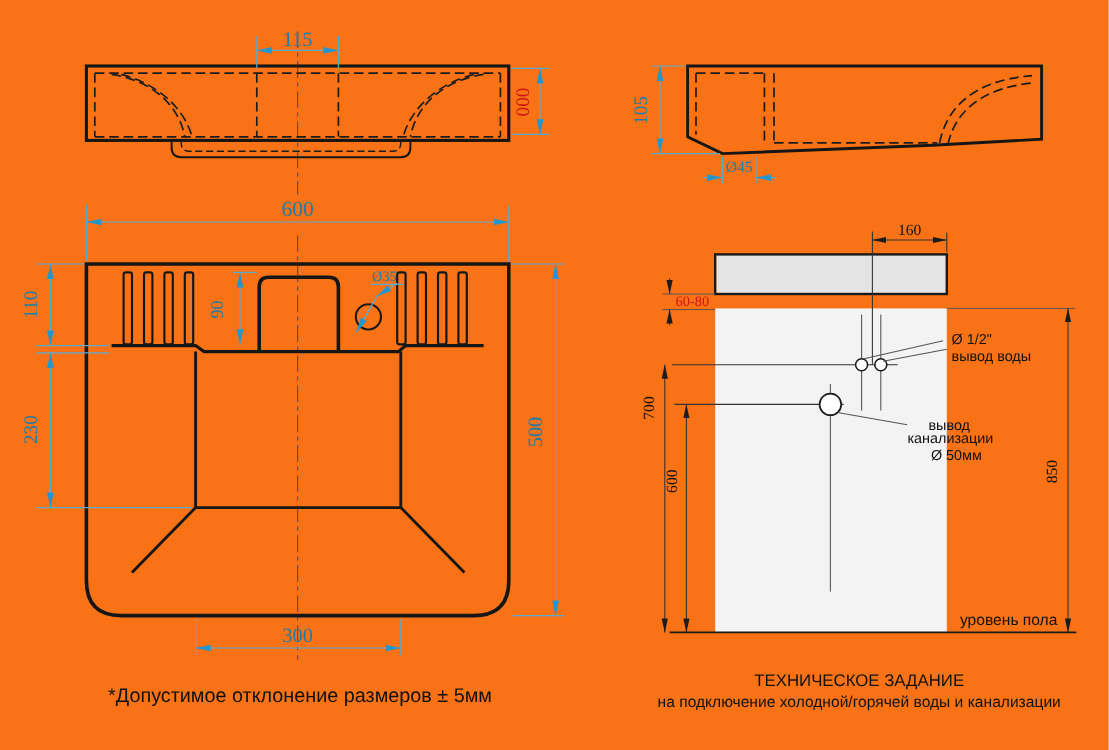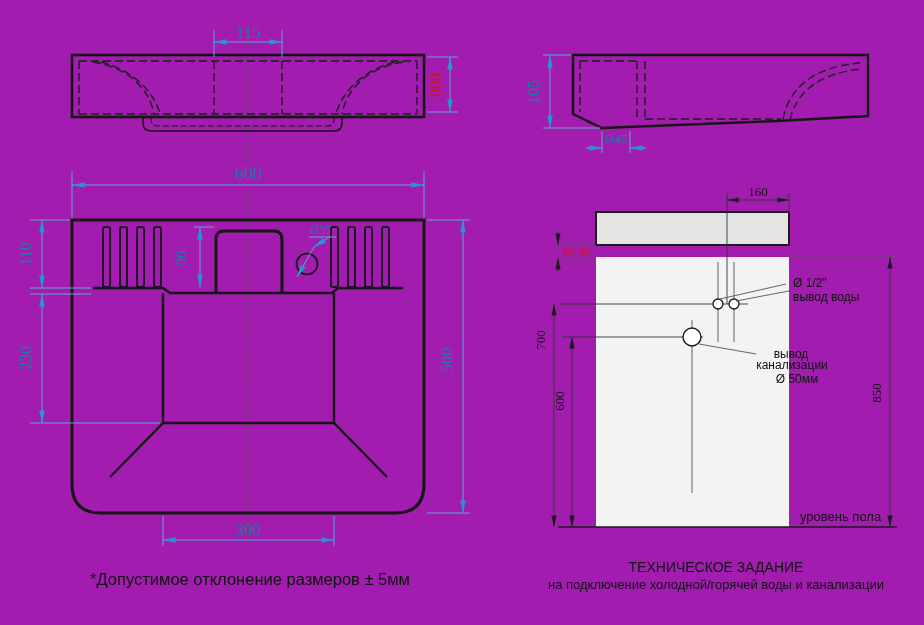--- a/index.html
+++ b/index.html
@@ -1,16 +1,16 @@
 <!DOCTYPE html>
 <html><head>
 <meta charset="utf-8">
 <style>
   html,body{margin:0;padding:0;background:#ffffff;}
-  .sheet{position:relative;width:924px;height:625px;background:#a21caf;overflow:hidden;
+  .sheet{position:relative;width:924px;height:625px;background:#f97316;overflow:hidden;
          font-family:"Liberation Sans",sans-serif;}
   svg{display:block;}
   text{user-select:none;}
   .dim-serif{font-family:"Liberation Serif","DejaVu Serif",serif;}
   .lbl-sans{font-family:"Liberation Sans","DejaVu Sans",sans-serif;}
 </style>
 </head>
 <body>
 
 <div class="sheet">

